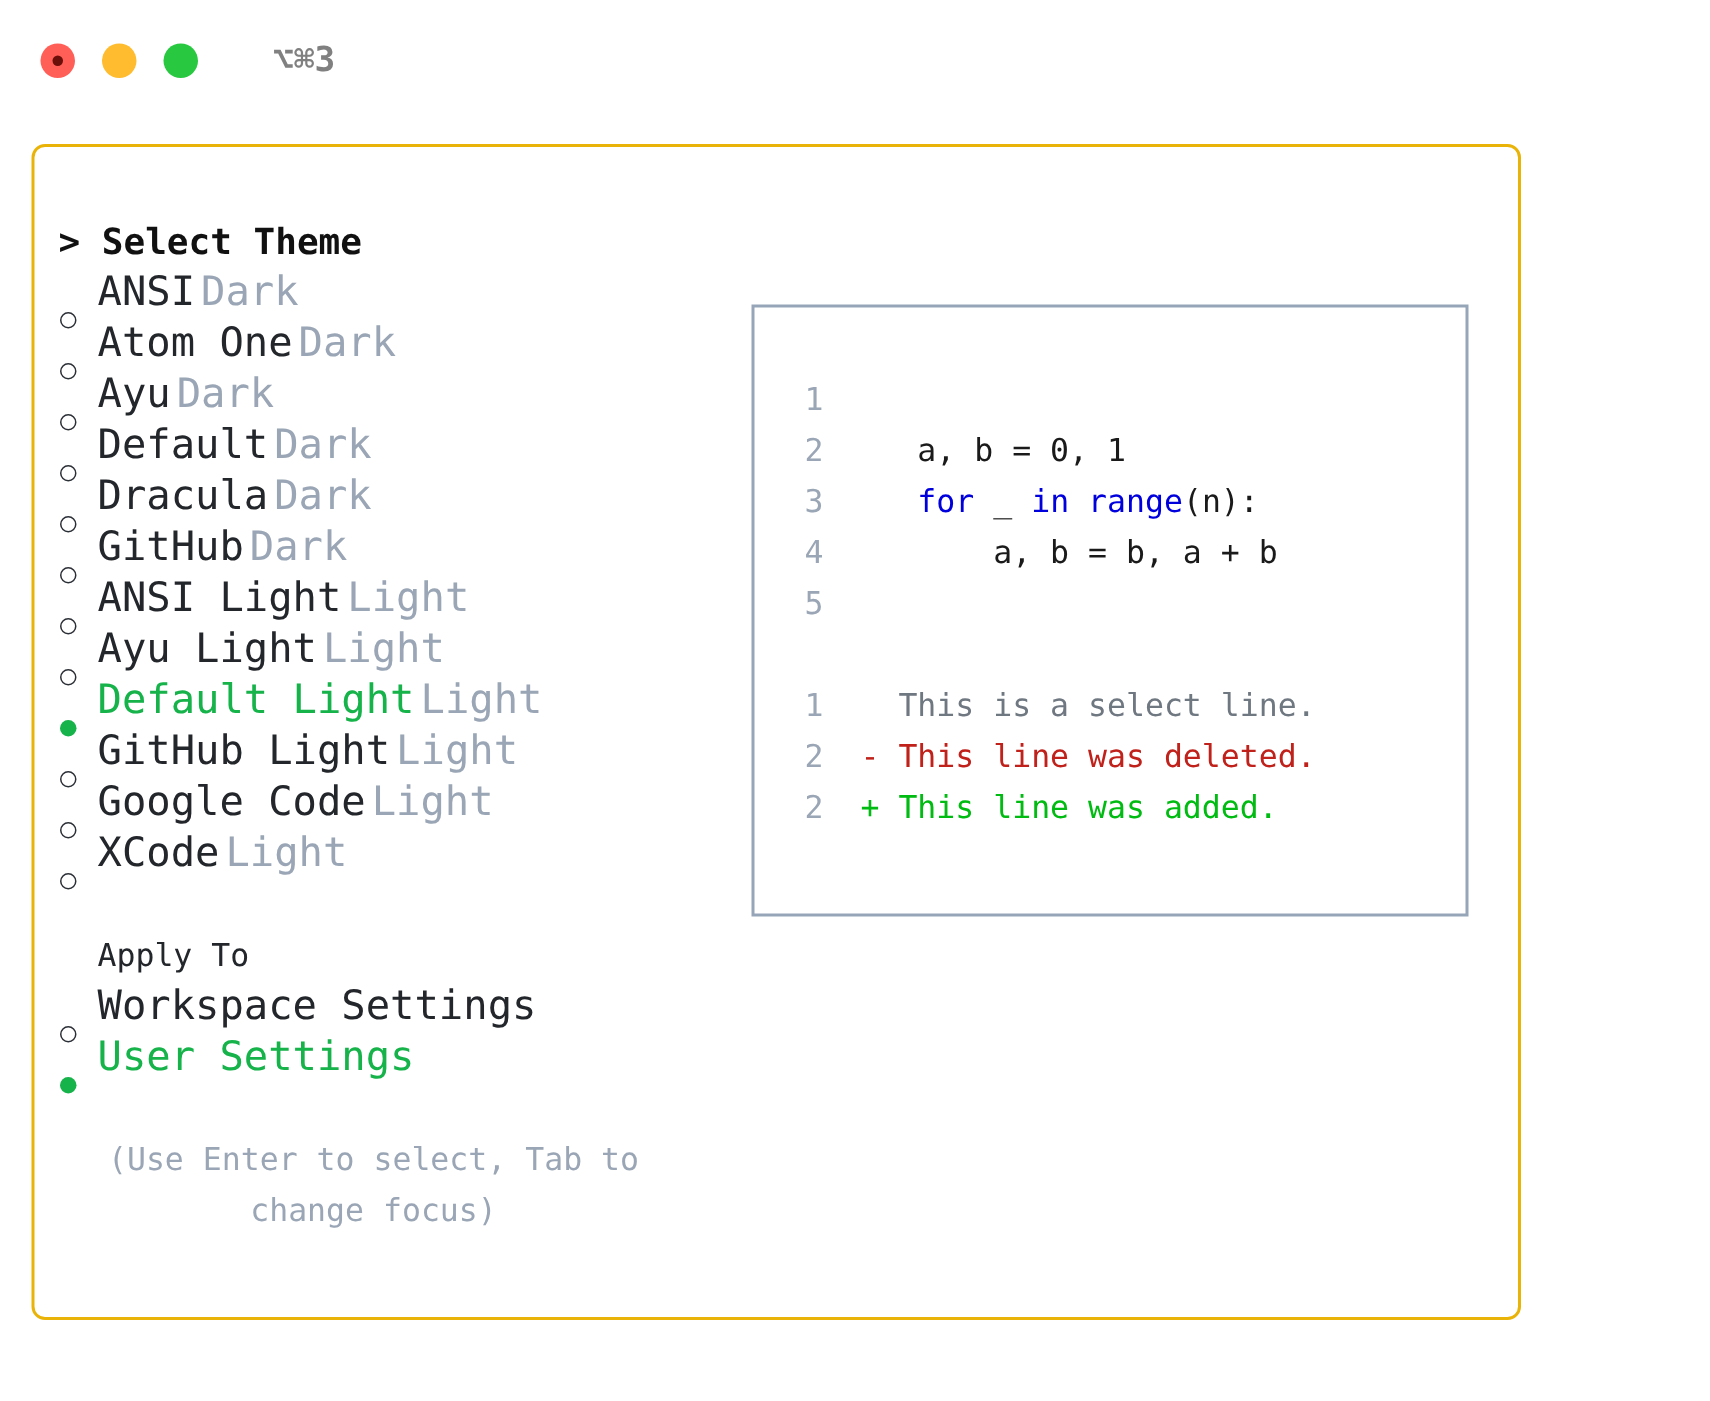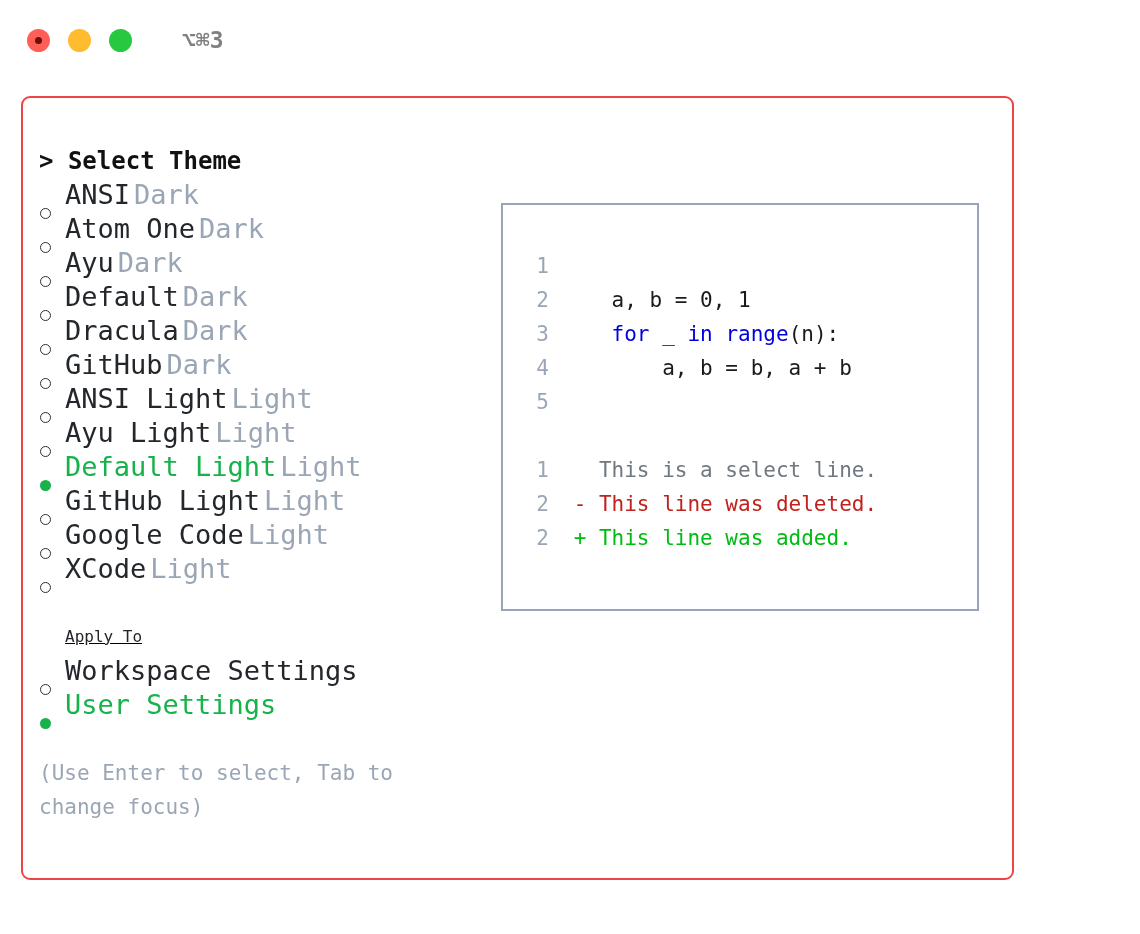--- a/index.html
+++ b/index.html
@@ -66,21 +66,21 @@
     white-space: pre;
   }
 
   
   .panel {
     position: absolute;
     left: 21px;
     top: 96px;
     width: 993px;
     height: 784px;
-    border: 2px solid #ef4444;
+    border: 2px solid #eab308;
     border-radius: 9px;
     box-sizing: border-box;
     background: #ffffff;
   }
 
   .panel-inner {
     position: relative;
     width: 100%;
     height: 100%;
   }
@@ -154,39 +154,39 @@
     color: #9aa6b5;
   }
   .gap {
     margin-left: 4px;
   }
 
   .subheader-row {
     display: flex;
     align-items: baseline;
     line-height: 34px;
-    font-size: 16px;
-    white-space: pre;
-    text-decoration: underline;
+    font-size: 21px;
+    white-space: pre;
   }
   .subheader-label {
     color: #23262b;
   }
 
   .spacer-line {
     height: 34px;
   }
 
   .hint {
     font-size: 21px;
     color: #9aa6b5;
     line-height: 34px;
     width: 420px;
     white-space: pre-wrap;
     word-break: break-word;
+    text-align: center;
   }
 
   
   .right-col {
     position: absolute;
     left: 478px;
     top: 46px;
     width: 500px;
   }
   .preview-title {

